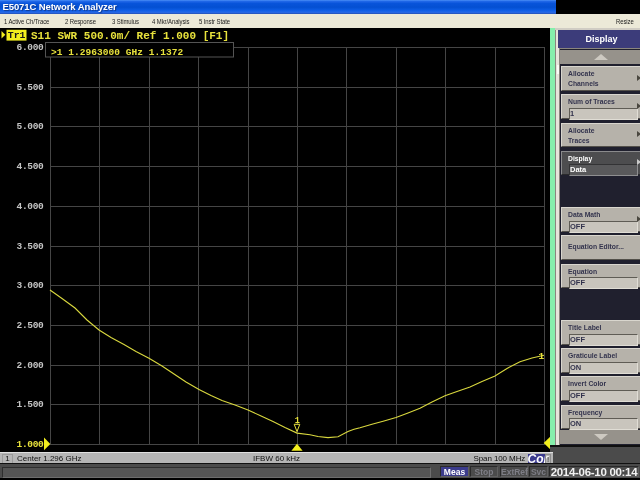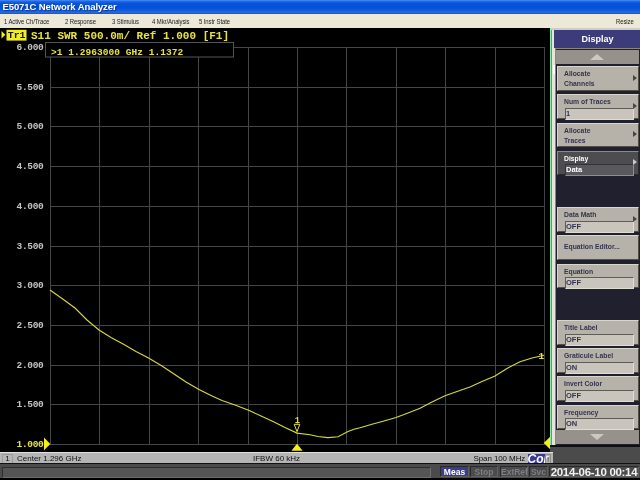--- a/index.html
+++ b/index.html
@@ -1,25 +1,25 @@
 <!DOCTYPE html>
 <html><head>
 <meta charset="utf-8">
 <style>
 html,body{margin:0;padding:0;background:#000;width:640px;height:480px;overflow:hidden;}
 #scr{position:relative;width:640px;height:480px;background:#000;overflow:hidden;font-family:"Liberation Sans",sans-serif;}
 .abs{position:absolute;}
 
-#title{left:0;top:0;width:640px;height:14px;background:linear-gradient(180deg,#4e92f7 0%,#2168e8 9%,#0854da 25%,#0450d2 52%,#0d5ce4 72%,#2269ea 87%,#2d63d8 93%,#1d4aad 100%);}
+#title{left:0;top:0;width:556px;height:14px;background:linear-gradient(180deg,#4e92f7 0%,#2168e8 9%,#0854da 25%,#0450d2 52%,#0d5ce4 72%,#2269ea 87%,#2d63d8 93%,#1d4aad 100%);}
 #title span{position:absolute;left:2.5px;top:1px;font-size:9.5px;font-weight:bold;color:#fff;letter-spacing:-0.1px;text-shadow:1px 1px 1px #123a8c;}
 
 #menu{left:0;top:14px;width:640px;height:14px;background:#ece9d8;color:#1a1a1a;font-size:7px;letter-spacing:-0.1px;}
 #menu span{position:absolute;top:3.5px;transform:scaleX(0.85);transform-origin:left center;}
 
-#panel{left:550px;top:28px;width:90px;height:417px;background:#8a867e;border-left:1px solid #86efac;box-sizing:border-box;}
+#panel{left:550px;top:28px;width:90px;height:417px;background:#8a867e;border-left:5px solid #86efac;box-sizing:border-box;}
 #panel .lstrip{left:1px;top:0;width:2.5px;height:417px;background:#e7e4db;}#panel .topline{left:0;top:0;width:89px;height:1.5px;background:#d0ccc4;}
 #panel .dark{left:5px;top:21px;width:85px;height:396px;background:#20202e;}
 #phead{left:3px;top:1.5px;width:87px;height:18.5px;background:#3c3c7a;color:#fff;font-weight:bold;font-size:9px;text-align:center;line-height:18.5px;}
 .sbar{left:5px;width:83px;height:14px;background:#96928b;}
 .tri-up{position:absolute;left:34px;top:4px;width:0;height:0;border-left:7px solid transparent;border-right:7px solid transparent;border-bottom:6px solid #cdc9c1;}
 .tri-dn{position:absolute;left:34px;top:4px;width:0;height:0;border-left:7px solid transparent;border-right:7px solid transparent;border-top:6px solid #cdc9c1;}
 .btn{left:6px;width:82px;height:24.5px;box-sizing:border-box;background:#b6b2aa;border-top:1px solid #d9d6ce;border-left:1px solid #d9d6ce;border-bottom:1px solid #53504a;border-right:1px solid #53504a;color:#33334d;font-size:8px;font-weight:bold;text-align:left;}
 .btn .lab{position:absolute;left:0;width:100%;top:2px;line-height:10px;transform:scaleX(0.85);}
 .btn .lab2{position:absolute;left:0;width:100%;top:2px;line-height:10.2px;transform:scaleX(0.85);}
 .btn .single{position:absolute;left:0;width:100%;top:0;height:100%;line-height:22.5px;transform:scaleX(0.85);}

